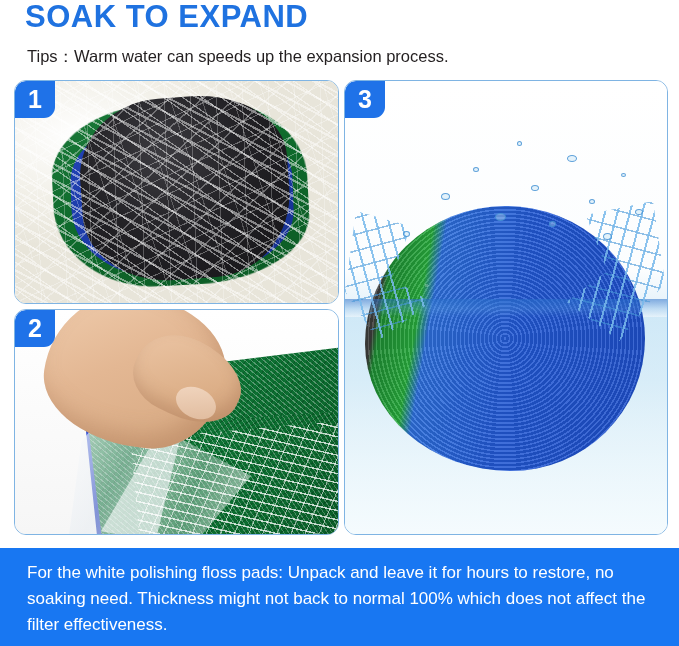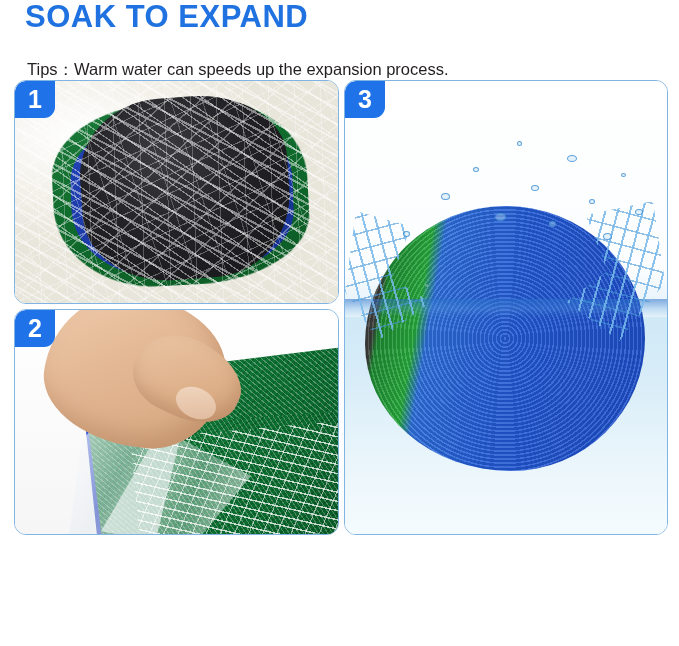--- a/index.html
+++ b/index.html
@@ -12,21 +12,21 @@
   .page { position: relative; width: 661px; height: 646px; background: #fff; }
 
   
   .title {
     position: absolute; left: 25px; top: -1px;
     font-size: 31px; font-weight: 700; letter-spacing: 0.5px;
     color: #1f72e0; line-height: 36px; white-space: nowrap;
   }
   .tips {
     position: absolute; left: 27px; top: 44px;
-    font-size: 16.5px; color: #231f20; line-height: 24px; white-space: nowrap; margin-top: 13px;
+    font-size: 16.5px; color: #231f20; line-height: 24px; white-space: nowrap;
   }
 
   
   .panel {
     position: absolute; overflow: hidden;
     border: 1.5px solid #7fb4e3; border-radius: 12px;
     background: #f4f7f9;
   }
   #panel1 { left: 14px;  top: 80px;  width: 325px; height: 224px; }
   #panel2 { left: 14px;  top: 309px; width: 325px; height: 226px; }
@@ -263,14 +263,17 @@
         <i style="left:244px;top:118px;width:6px;height:5px"></i>
         <i style="left:258px;top:152px;width:9px;height:7px"></i>
         <i style="left:276px;top:92px;width:5px;height:4px"></i>
         <i style="left:58px;top:150px;width:7px;height:6px"></i>
         <i style="left:290px;top:128px;width:8px;height:6px"></i>
       </div>
     </div>
     <div class="badge">3</div>
   </div>
 
+  <div class="footer">
+    <div class="footer-text">For the white polishing floss pads: Unpack and leave it for hours to restore, no soaking need. Thickness might not back to normal 100% which does not affect the filter effectiveness.</div>
+  </div>
 
 </div>
 
 </body></html>

